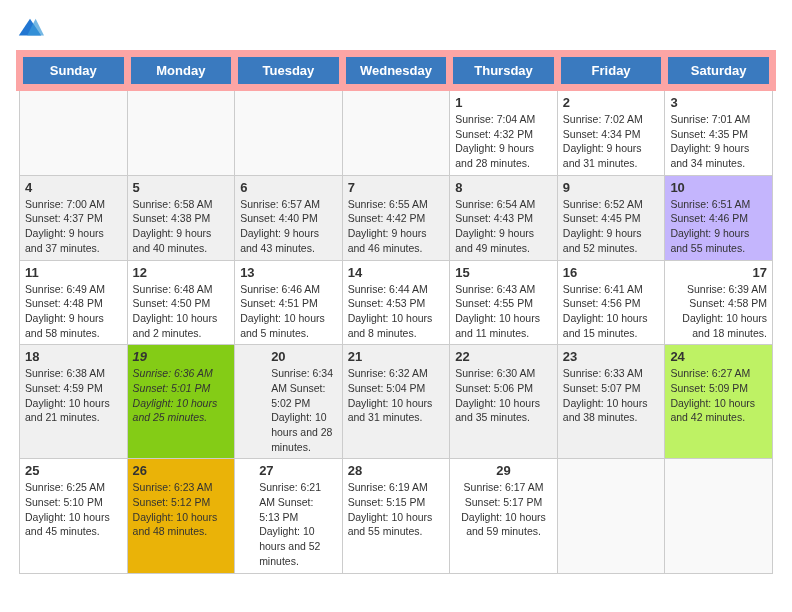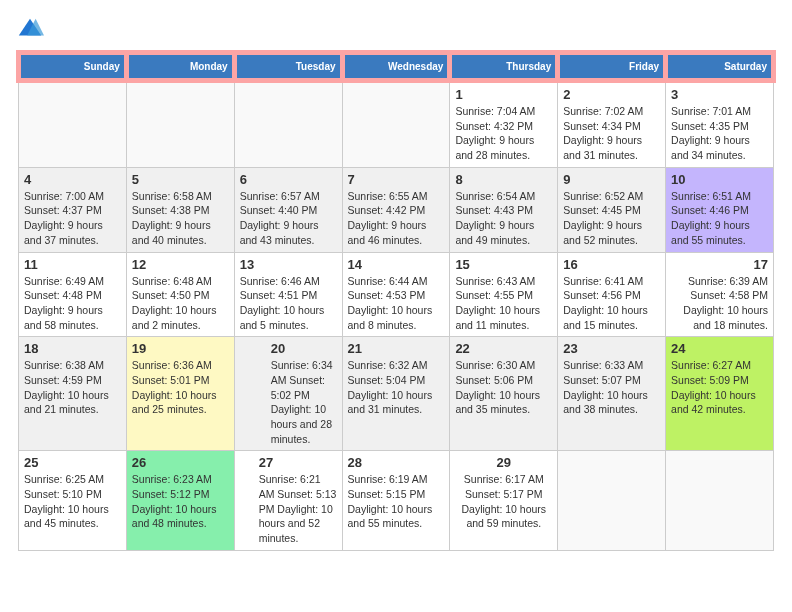--- a/index.html
+++ b/index.html
@@ -46,25 +46,25 @@
       color: #333;
     }
     .calendar {
       width: 100%;
       border-collapse: collapse;
       margin-top: 6px;
     }
     .calendar th {
       background-color: #3a7abf;
       color: #fff;
-      font-size: 10px;
+      font-size: 13px;
       font-weight: bold;
       padding: 6px 4px;
-      text-align: right;
-      border: 5px solid #fca5a5;
+      text-align: center;
+      border: 7px solid #fca5a5;
     }
     .calendar td {
       border: 1px solid #ccc;
       vertical-align: top;
       padding: 4px 5px;
       font-size: 11px;
       color: #333;
       width: calc(100% / 7);
       min-height: 80px;
       background: #fff;
@@ -232,21 +232,21 @@
 Daylight: 10 hours and 18 minutes.</div>
         </td>
       </tr>
       <tr>
         <td style="background: rgb(240, 240, 240);">
           <div class="day-number">18</div>
           <div class="day-info">Sunrise: 6:38 AM
 Sunset: 4:59 PM
 Daylight: 10 hours and 21 minutes.</div>
         </td>
-        <td style="background: #fef9c3;">
+        <td style="background: #84cc16; font-style: italic;">
           <div class="day-number">19</div>
           <div class="day-info">Sunrise: 6:36 AM
 Sunset: 5:01 PM
 Daylight: 10 hours and 25 minutes.</div>
         </td>
         <td style="background: rgb(240, 240, 240); padding-left: 36px;">
           <div class="day-number">20</div>
           <div class="day-info">Sunrise: 6:34 AM
 Sunset: 5:02 PM
 Daylight: 10 hours and 28 minutes.</div>
@@ -276,21 +276,21 @@
 Daylight: 10 hours and 42 minutes.</div>
         </td>
       </tr>
       <tr>
         <td style="background: rgb(255, 255, 255);">
           <div class="day-number">25</div>
           <div class="day-info">Sunrise: 6:25 AM
 Sunset: 5:10 PM
 Daylight: 10 hours and 45 minutes.</div>
         </td>
-        <td style="background: #86efac;">
+        <td style="background: #eab308;">
           <div class="day-number">26</div>
           <div class="day-info">Sunrise: 6:23 AM
 Sunset: 5:12 PM
 Daylight: 10 hours and 48 minutes.</div>
         </td>
         <td style="background: rgb(255, 255, 255); padding-left: 24px;">
           <div class="day-number">27</div>
           <div class="day-info">Sunrise: 6:21 AM
 Sunset: 5:13 PM
 Daylight: 10 hours and 52 minutes.</div>

